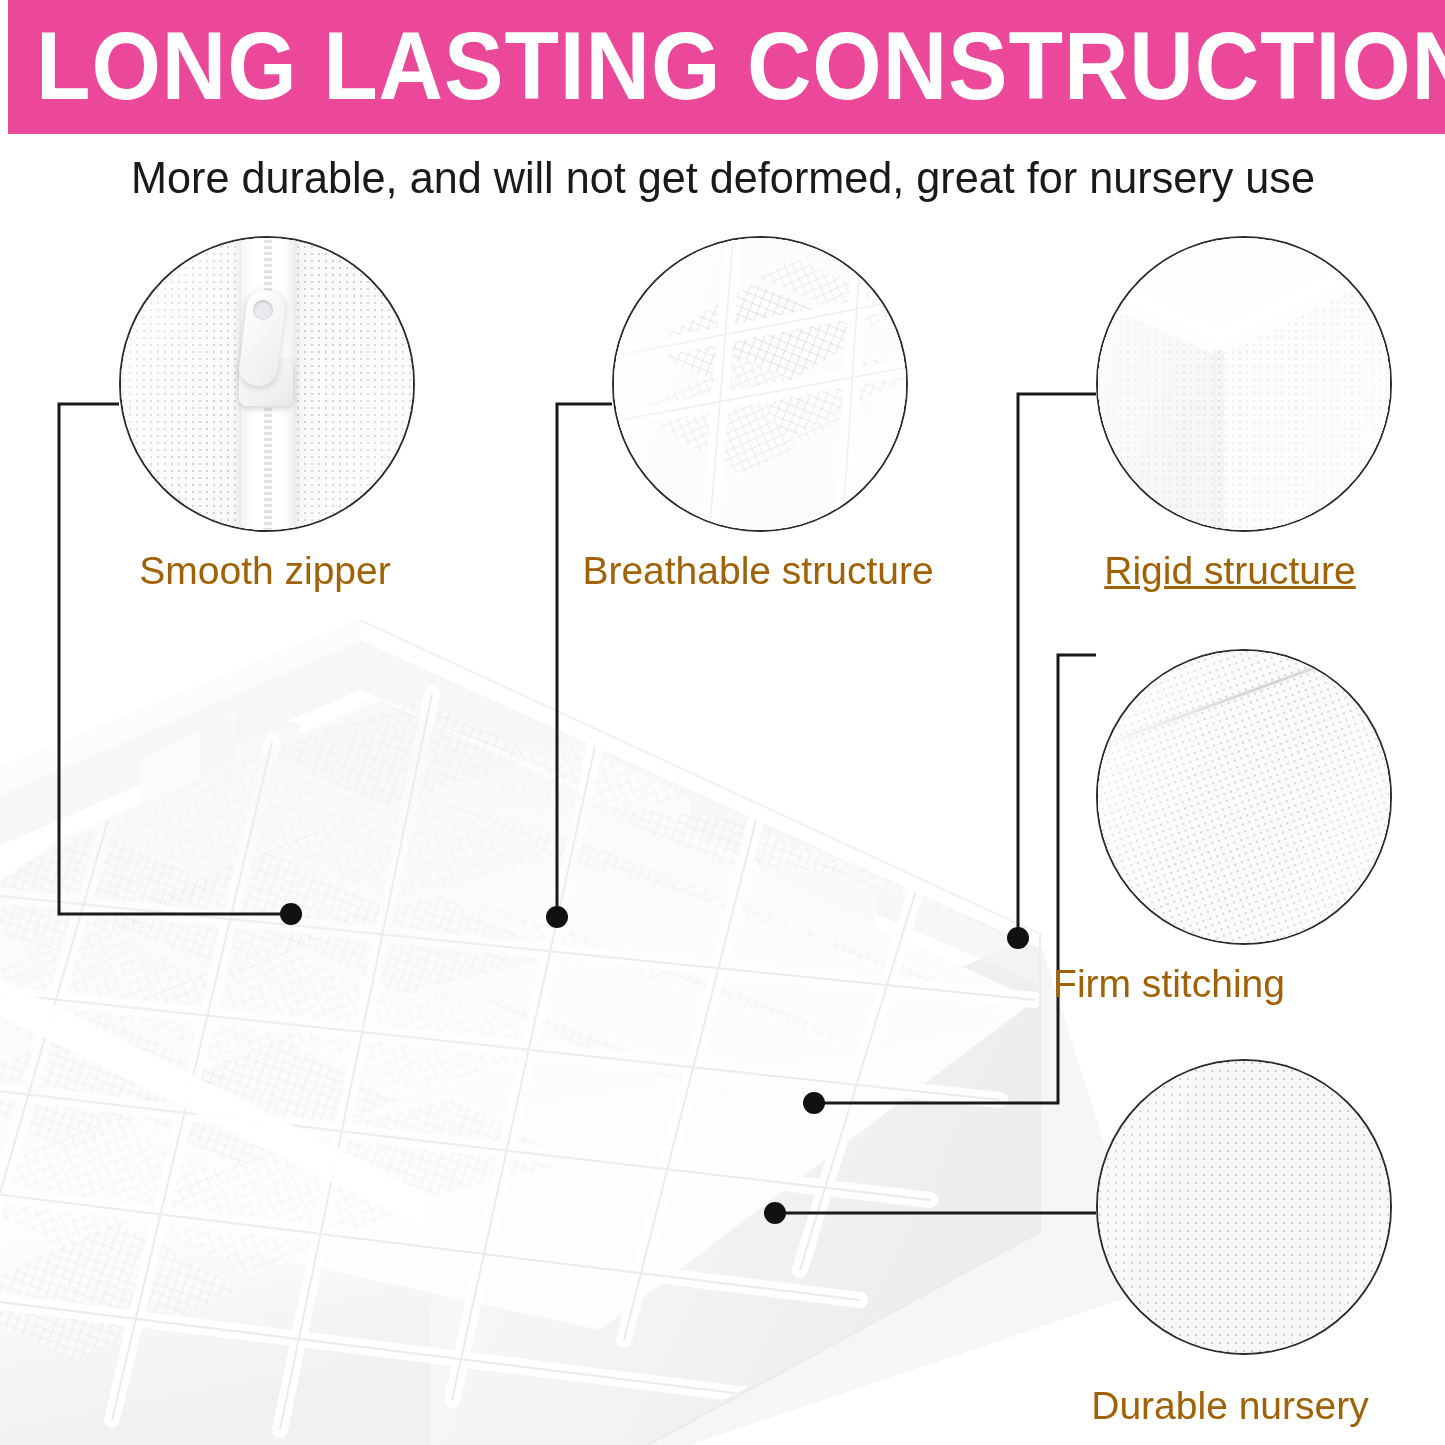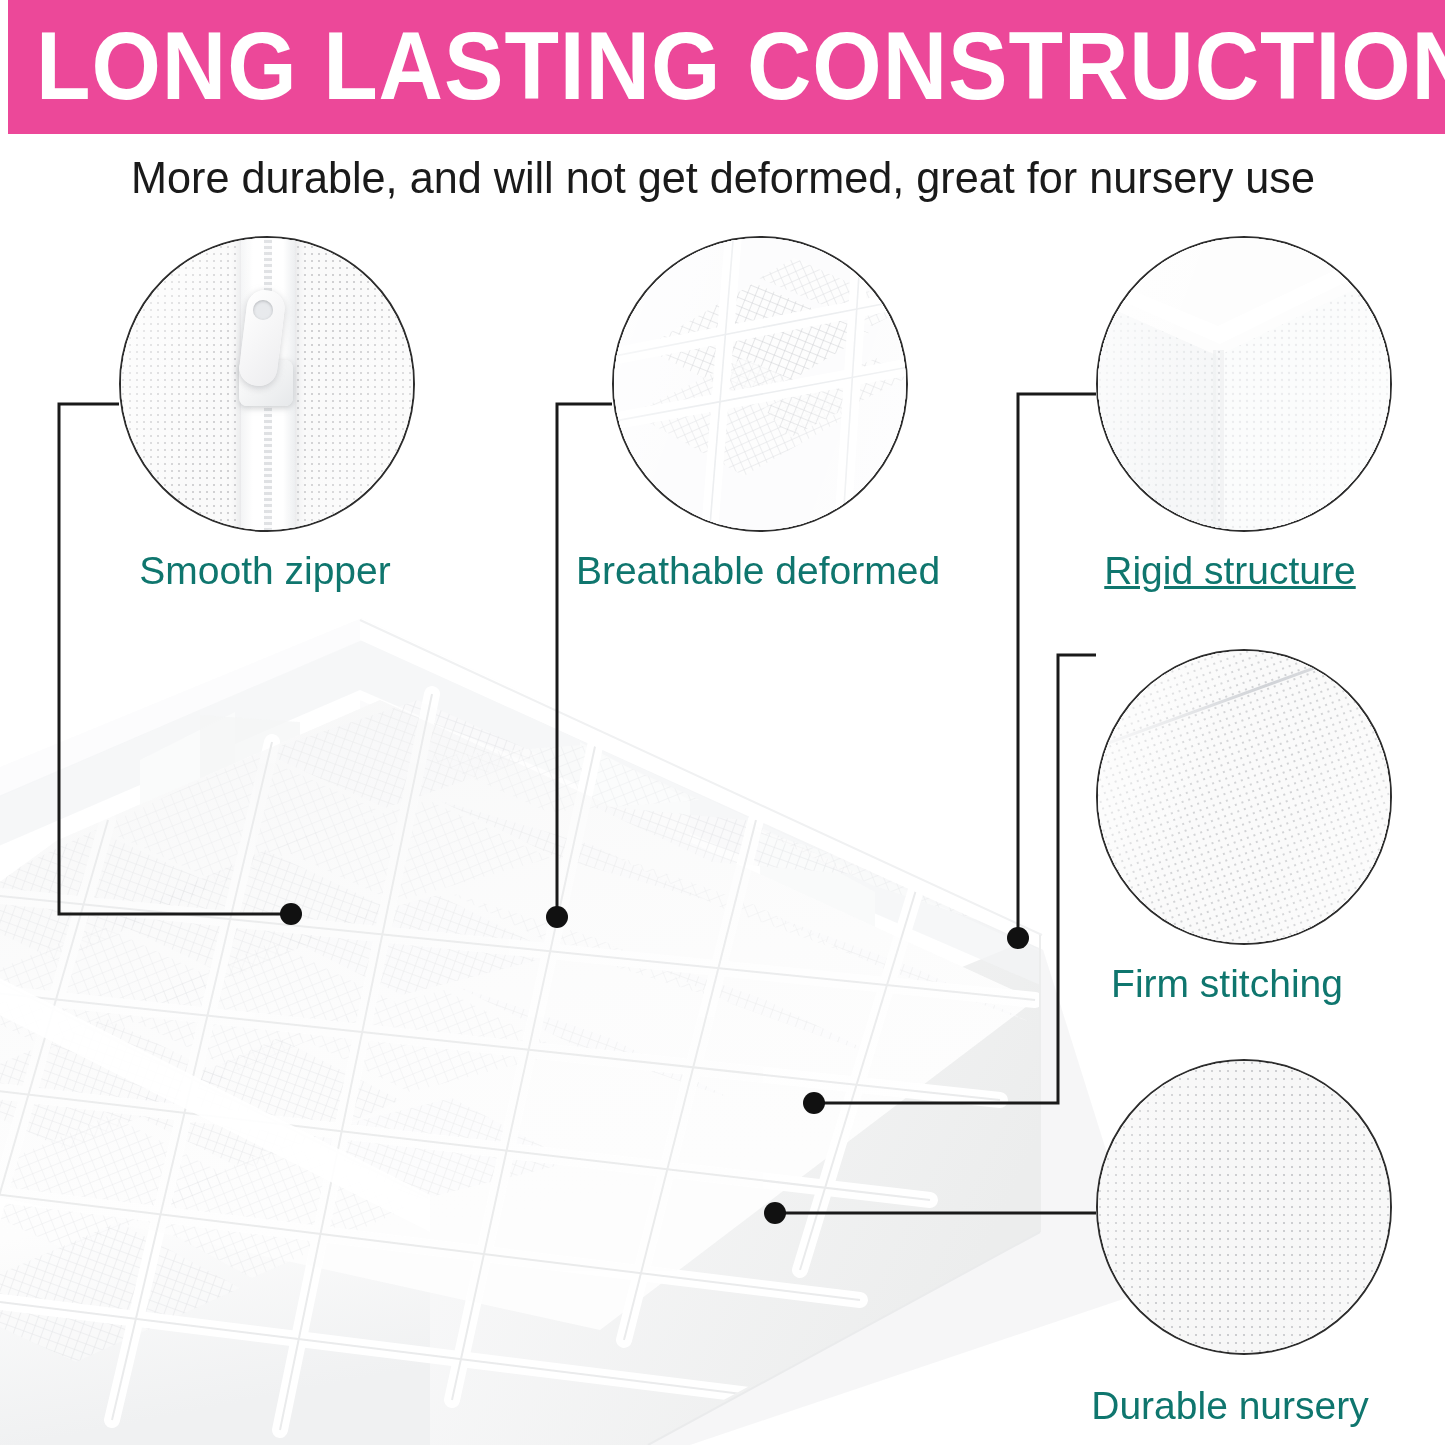--- a/index.html
+++ b/index.html
@@ -70,21 +70,21 @@
   .callout-circle {
     position: absolute;
     border-radius: 50%;
     border: 2.5px solid #2d2d2d;
     overflow: hidden;
     background: #fbfbfb;
   }
   .callout-label {
     position: absolute;
     white-space: nowrap;
-    color: #0f766e;
+    color: #a16207;
     font-family: "Liberation Sans", sans-serif;
     font-weight: 400;
     font-size: 39px;
     line-height: 1;
   }
 
   
   .tex-weave {
     position: absolute; inset: 0;
     background-color: #fafafa;
@@ -349,21 +349,21 @@
         </g>
         <g stroke="#eceef0" stroke-width="1.6" fill="none">
           <path d="M-10,120 L300,60"></path>
           <path d="M-10,185 L300,128"></path>
           <path d="M120,-10 L95,300"></path>
           <path d="M248,-10 L228,300"></path>
         </g>
       </svg>
       <div class="sheen"></div>
     </div>
-    <div class="callout-label" style="left:758px; top:551px; transform:translateX(-50%);">Breathable deformed</div>
+    <div class="callout-label" style="left:758px; top:551px; transform:translateX(-50%);">Breathable structure</div>
   </div>
 
   <div class="callout">
     <div class="callout-circle" style="left:1096px; top:236px; width:292px; height:292px;">
       <div style="position:absolute; inset:0; background:#fdfdfd;"></div>
       <svg viewBox="0 0 292 292" width="292" height="292" style="position:absolute;inset:0;">
         <defs>
           <pattern id="w1" width="7" height="7" patternUnits="userSpaceOnUse">
             <rect width="7" height="7" fill="#fbfbfc"></rect>
             <circle cx="2" cy="2" r="1.15" fill="#c8cacf" opacity=".85"></circle>
@@ -395,21 +395,21 @@
       <div style="position:absolute; left:-40px; top:60px; width:420px; height:360px;
                   transform:rotate(-20deg); transform-origin: 0 0;
                   background-color:#fafafa;
                   background-image: radial-gradient(circle at 2px 2px, rgba(152,155,160,0.42) 1.1px, transparent 1.4px);
                   background-size:7px 7px;"></div>
       <div style="position:absolute; left:-30px; top:105px; width:420px; height:3px;
                   transform:rotate(-20deg); transform-origin:0 0;
                   background:linear-gradient(90deg,rgba(210,212,216,.2),rgba(200,203,208,.85),rgba(210,212,216,.2));"></div>
       <div class="sheen"></div>
     </div>
-    <div class="callout-label" style="left:1227px; top:964px; transform:translateX(-50%);text-align:center;">Firm stitching</div>
+    <div class="callout-label" style="left:1169px; top:964px; transform:translateX(-50%);text-align:center;">Firm stitching</div>
   </div>
 
   <div class="callout">
     <div class="callout-circle" style="left:1096px; top:1059px; width:292px; height:292px;">
       <div class="tex-weave-fine"></div>
       <div class="sheen" style="opacity:.5;"></div>
     </div>
     <div class="callout-label" style="left:1230px; top:1386px; transform:translateX(-50%);">Durable nursery</div>
   </div>
 

